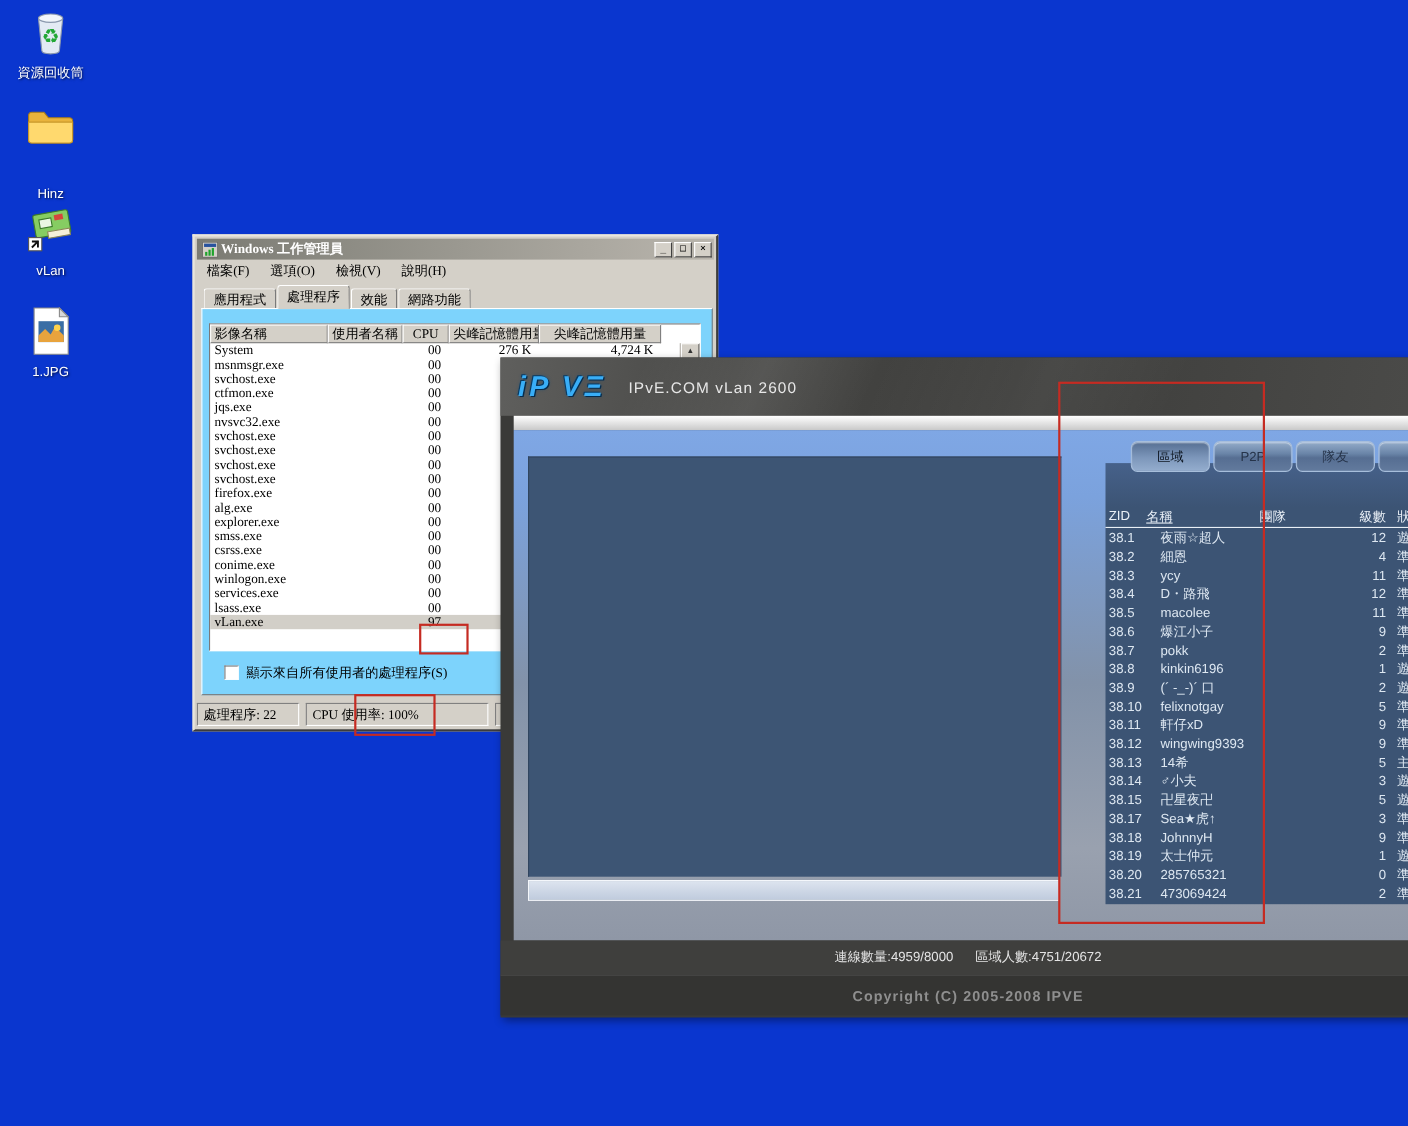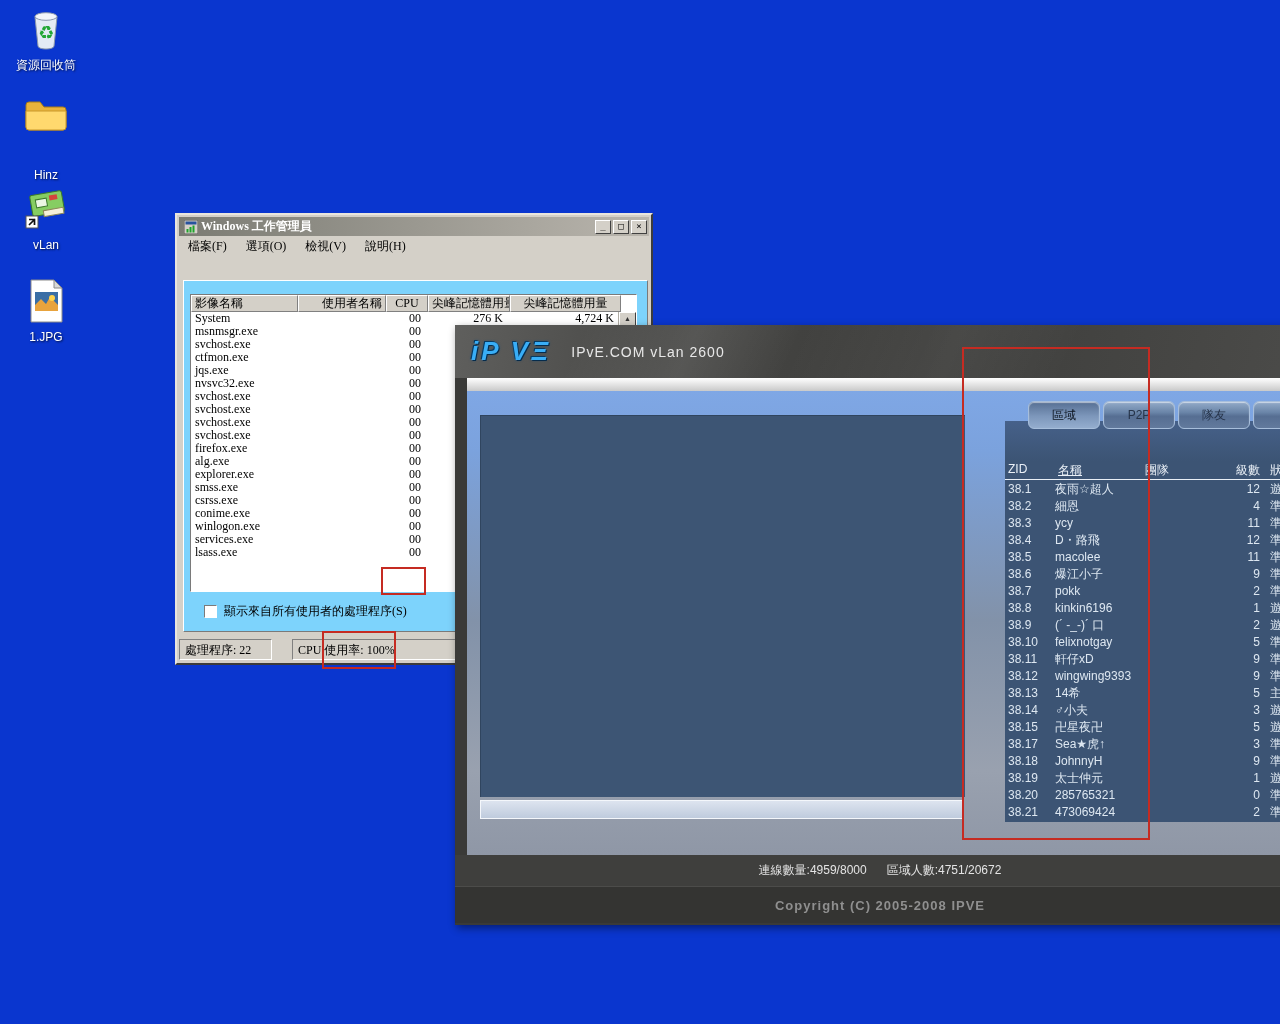--- a/index.html
+++ b/index.html
@@ -37,39 +37,39 @@
   .tm-tab.active{height:21px;line-height:20px;z-index:3;border-color:#fff #707070 #d4d0c8 #fff;}
   .tm-panel{position:absolute;left:6px;top:65px;width:465px;height:352px;background:#7dd3fc;
      border:1px solid;border-color:#fff #7a7a7a #7a7a7a #fff;box-sizing:border-box;}
   .tm-list{position:absolute;left:6px;top:13px;width:447px;height:298px;background:#fff;
      border:1px solid;border-color:#7a7a7a #fff #fff #7a7a7a;box-sizing:border-box;overflow:hidden;}
   .tm-header{display:flex;height:17px;}
   .tm-hcell{background:#d4d0c8;border:1px solid;border-color:#fff #808080 #808080 #fff;
      box-sizing:border-box;font-size:12px;line-height:15px;padding:0 3px;overflow:hidden;
      white-space:nowrap;text-align:center;}
   .w1{width:107px;text-align:left;}
-  .w2{width:88px;text-align:right;}
+  .w2{width:68px;text-align:center;}
   .w3{width:42px;}
   .w4{width:82px;}
   .w5{width:111px;}
   .tm-rows{position:relative;}
   .tm-row{display:flex;height:13px;line-height:13px;}
   .tm-row.selected{background:#d2cfc8;}
   .tm-cell{box-sizing:border-box;padding:0 4px;overflow:hidden;white-space:nowrap;font-size:12px;}
   .tm-cell.num{text-align:right;padding-right:7px;}
   .tm-scroll{position:absolute;right:0;top:17px;bottom:0;width:17px;background:#ecebe5;
      border-left:1px solid #b0aca4;display:flex;flex-direction:column;}
   .tm-sbtn{height:15px;background:#d4d0c8;border:1px solid;border-color:#fff #404040 #404040 #fff;
      font-size:7px;line-height:13px;text-align:center;color:#333;box-sizing:border-box;}
   .tm-sthumb{flex:1;margin:0;background:#d4d0c8;border:1px solid;
      border-color:#fff #404040 #404040 #fff;box-sizing:border-box;}
   .tm-check{position:absolute;left:20px;top:322px;display:flex;align-items:center;gap:7px;}
   .tm-checkbox{width:13px;height:13px;background:#fff;border:1px solid;
      border-color:#7a7a7a #fff #fff #7a7a7a;box-sizing:border-box;}
-  .tm-status{position:absolute;left:2px;right:2px;bottom:3px;height:21px;display:flex;gap:20px;}
+  .tm-status{position:absolute;left:2px;right:2px;bottom:3px;height:21px;display:flex;gap:6px;}
   .tm-spanel{border:1px solid;border-color:#808080 #fff #fff #808080;box-sizing:border-box;
      padding:2px 5px;white-space:nowrap;overflow:hidden;}
   .sp1{width:93px;}
   .sp2{width:166px;}
   .sp3{flex:1;}
   
   .vl-window{position:absolute;left:455px;top:325px;width:850px;height:600px;background:#3a3a38;
      z-index:10;box-shadow:2px 3px 8px rgba(0,0,0,.45);}
   .vl-header{position:absolute;left:0;top:0;width:100%;height:53px;overflow:hidden;
      background:linear-gradient(100deg,#5f5f5d 0%,#474745 25%,#3d3d3b 55%,#4b4b49 100%);
@@ -94,21 +94,21 @@
   .vl-tabs{position:absolute;left:8px;top:10px;display:flex;gap:3px;}
   .vl-tab{width:72px;height:28px;border-radius:6px;border:1px solid #a7bedb;box-sizing:border-box;
      display:flex;align-items:center;justify-content:center;color:#26344a;font-size:12px;
      background:linear-gradient(#93abc9 0%,#6a85a8 40%,#566e92 55%,#627a9d 100%);
      box-shadow:inset 0 1px 1px rgba(255,255,255,.55);}
   .vl-tab.active{background:linear-gradient(#566f93 0%,#7d97bb 55%,#94adce 100%);color:#0d1520;margin-left:15px;}
   .vl-cols{position:absolute;left:0;top:71px;width:100%;height:17px;color:#eaf0f7;
      border-bottom:1px solid #e9eff6;}
   .vl-col{position:absolute;top:0;white-space:nowrap;}
   .vh0{left:3px;}
-  .vh1{left:53px;text-decoration:underline;}
+  .vh1{left:37px;text-decoration:underline;}
   .vh2{left:140px;}
   .vh3{left:215px;width:40px;text-align:right;}
   .vh4{left:265px;}
   .vl-rows{position:absolute;left:0;top:90px;width:100%;}
   .vl-row{position:relative;height:17px;line-height:17px;color:#dde7f1;}
   .u-zid{position:absolute;left:3px;white-space:nowrap;}
   .u-name{position:absolute;left:50px;white-space:nowrap;}
   .u-level{position:absolute;left:215px;width:40px;text-align:right;}
   .u-status{position:absolute;left:265px;white-space:nowrap;}
   .vl-statusbar{position:absolute;left:0;top:530px;width:100%;height:31px;background:#3f3f3d;
@@ -188,20 +188,26 @@
     <span class="tm-btn">_</span>
     <span class="tm-btn">□</span>
     <span class="tm-btn">×</span>
   </div>
   <div class="tm-menubar" id="tm-menubar">
       <span class="tm-menu">檔案(F)</span>
       <span class="tm-menu">選項(O)</span>
       <span class="tm-menu">檢視(V)</span>
       <span class="tm-menu">說明(H)</span>
     </div>
+  <div class="tm-tabs" id="tm-tabs">
+      <span class="tm-tab">應用程式</span>
+      <span class="tm-tab active">處理程序</span>
+      <span class="tm-tab">效能</span>
+      <span class="tm-tab">網路功能</span>
+    </div>
   <div class="tm-panel">
     <div class="tm-list">
       <div class="tm-header" id="tm-header">
           <span class="tm-hcell w1">影像名稱</span>
           <span class="tm-hcell w2">使用者名稱</span>
           <span class="tm-hcell w3">CPU</span>
           <span class="tm-hcell w4">尖峰記憶體用量</span>
           <span class="tm-hcell w5">尖峰記憶體用量</span>
         </div>
       <div class="tm-rows" id="tm-rows">
@@ -328,20 +334,27 @@
             <span class="tm-cell w1">services.exe</span>
             <span class="tm-cell w2"></span>
             <span class="tm-cell w3 num">00</span>
             <span class="tm-cell w4 num"></span>
             <span class="tm-cell w5 num"></span>
           </div>
           <div class="tm-row">
             <span class="tm-cell w1">lsass.exe</span>
             <span class="tm-cell w2"></span>
             <span class="tm-cell w3 num">00</span>
+            <span class="tm-cell w4 num"></span>
+            <span class="tm-cell w5 num"></span>
+          </div>
+          <div class="tm-row selected">
+            <span class="tm-cell w1">vLan.exe</span>
+            <span class="tm-cell w2"></span>
+            <span class="tm-cell w3 num">97</span>
             <span class="tm-cell w4 num"></span>
             <span class="tm-cell w5 num"></span>
           </div>
         </div>
       <div class="tm-scroll">
         <div class="tm-sbtn">▲</div>
         <div class="tm-sthumb"></div>
         <div class="tm-sbtn">▼</div>
       </div>
     </div>

